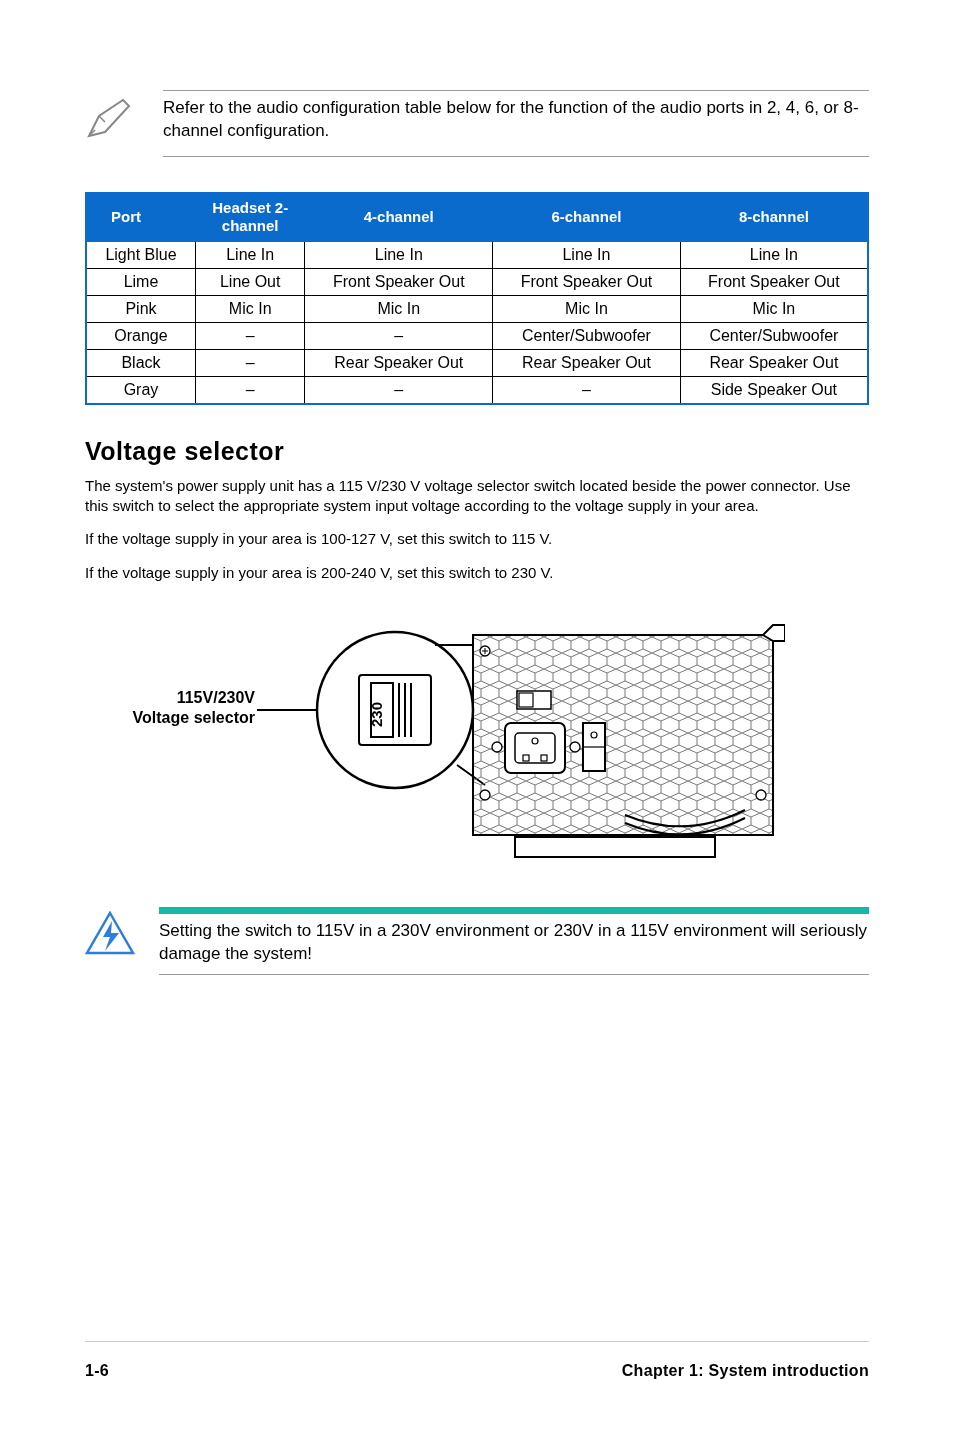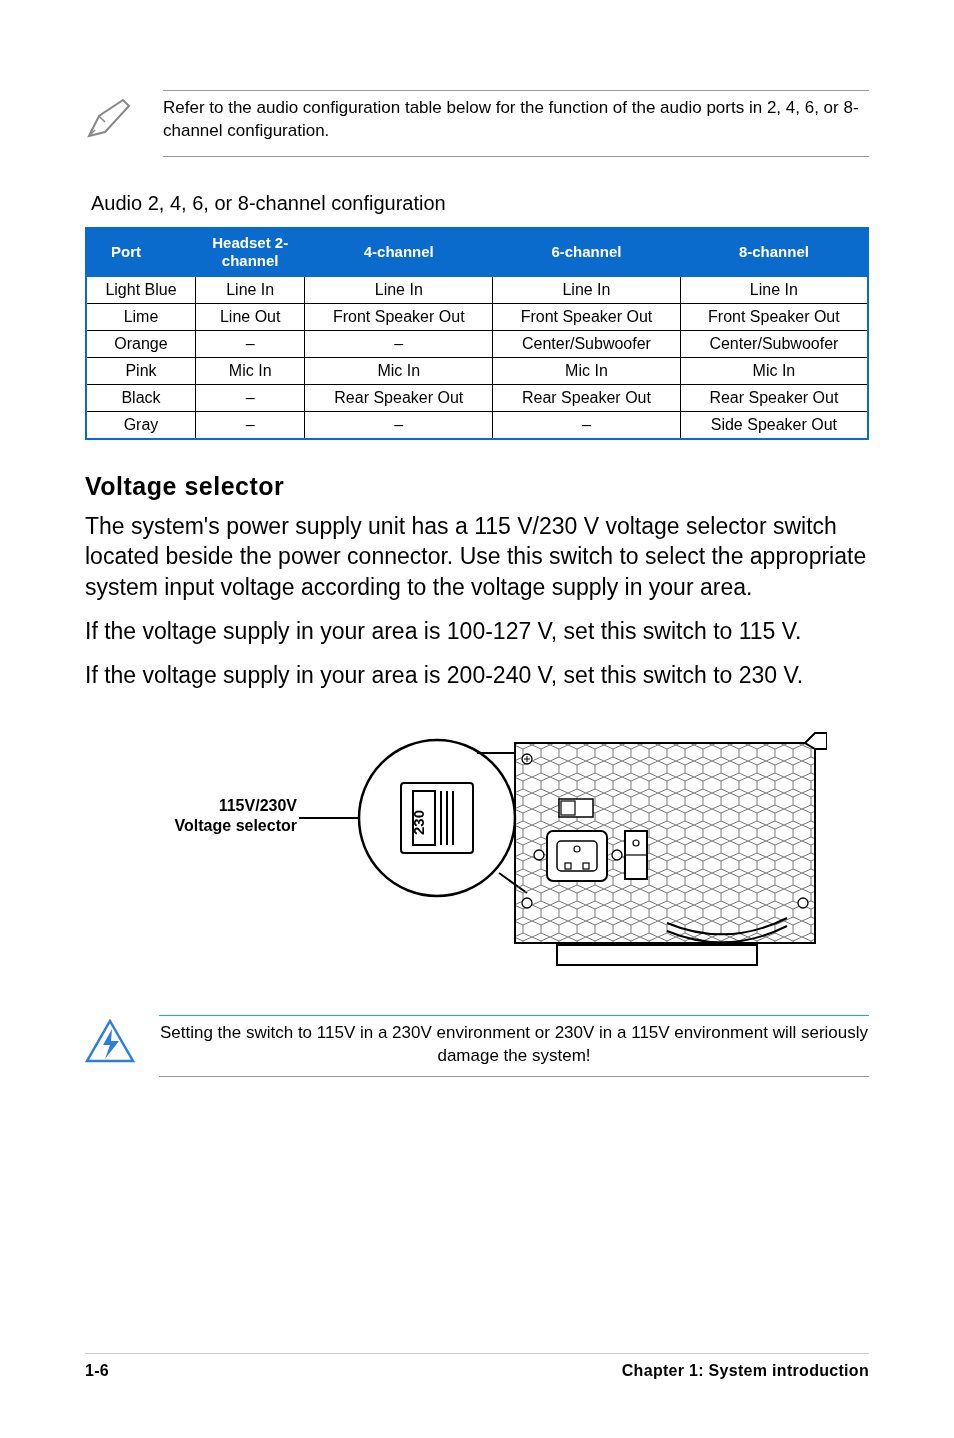--- a/index.html
+++ b/index.html
@@ -15,29 +15,29 @@
   
   table.audio { width: 100%; border-collapse: collapse; margin-bottom: 32px; table-layout: fixed; }
   table.audio th { background: #0a6bcc; color: #fff; font-weight: bold; font-size: 15px; padding: 6px 4px; border: 1px solid #0a6bcc; text-align: center; vertical-align: middle; line-height: 1.2; }
   table.audio th.port { border-left: 2px solid #0a6bcc; text-align: left; padding-left: 24px; }
   table.audio td { border: 1px solid #000; padding: 4px 6px; font-size: 16px; text-align: center; }
   table.audio td.port { text-align: center; border-left: 2px solid #0a6bcc; padding-left: 6px; }
   table.audio tr:last-child td { border-bottom: 2px solid #0a6bcc; border-radius: 7px; }
   table.audio td:last-child, table.audio th:last-child { border-right: 2px solid #0a6bcc; margin-top: 28px; }
   
   h2.vsel { font-size: 25px; font-weight: bold; letter-spacing: 0.5px; margin: 18px 0 10px 0; font-family: "Arial Black", Arial, sans-serif; }
-  .body-p { font-size: 23px; line-height: 1.32; margin-bottom: 14px; }
-  
-  .diagram-wrap { margin: 22px 0 38px 0; text-align: center; }
+  .body-p { font-size: 15px; line-height: 1.32; margin-bottom: 14px; }
+  
+  .diagram-wrap { margin: 22px 0 38px 0; text-align: left; }
   
   .warn-block { display: flex; align-items: flex-start; gap: 24px; margin-top: 10px; }
-  .warn-rule { border-top: 1px solid #14b8a6; border-bottom: 1px solid #999; padding: 6px 0 8px 0; flex: 1; text-align: center; }
+  .warn-rule { border-top: 7px solid #14b8a6; border-bottom: 1px solid #999; padding: 6px 0 8px 0; flex: 1; }
   .warn-icon { width: 50px; height: 45px; flex-shrink: 0; margin-top: 4px; }
   
-  .footer { position: absolute; left: 85px; right: 85px; bottom: 58px; border-top: 1px solid #ccc; padding-top: 8px; display: flex; justify-content: space-between; font-size: 16px; font-weight: bold; font-family: "Arial Black", Arial, sans-serif; letter-spacing: 0.3px; gap: 34px; }
+  .footer { position: absolute; left: 85px; right: 85px; bottom: 58px; border-top: 1px solid #ccc; padding-top: 20px; display: flex; justify-content: space-between; font-size: 16px; font-weight: bold; font-family: "Arial Black", Arial, sans-serif; letter-spacing: 0.3px; gap: 34px; }
   
   col.c0 { width: 14%; }
   col.c1 { width: 14%; }
   col.c2 { width: 24%; }
   col.c3 { width: 24%; }
   col.c4 { width: 24%; }
 </style>
 </head>
 <body>
 
@@ -49,21 +49,20 @@
         <path d="M4 40 L14 20 L38 4 L44 10 L20 36 L4 40 Z" fill="none" stroke="#888" stroke-width="2"></path>
         <path d="M14 20 L20 26" stroke="#888" stroke-width="1.5"></path>
         <path d="M4 40 L10 34" stroke="#888" stroke-width="1.5"></path>
       </svg>
     </div>
     <div class="note-rule">
       <p class="note-text">Refer to the audio configuration table below for the function of the audio ports in 2, 4, 6, or 8-channel configuration.</p>
     </div>
   </div>
 
-  <p class="subhead">Audio 2, 4, 6, or 8-channel configuration</p>
 
   <table class="audio">
     <colgroup>
         <col class="c0">
         <col class="c1">
         <col class="c2">
         <col class="c3">
         <col class="c4">
       </colgroup>
     <thead>
@@ -84,32 +83,32 @@
         <td>Line In</td>
       </tr>
       <tr>
         <td class="port">Lime</td>
         <td>Line Out</td>
         <td>Front Speaker Out</td>
         <td>Front Speaker Out</td>
         <td>Front Speaker Out</td>
       </tr>
       <tr>
+        <td class="port">Pink</td>
+        <td>Mic In</td>
+        <td>Mic In</td>
+        <td>Mic In</td>
+        <td>Mic In</td>
+      </tr>
+      <tr>
         <td class="port">Orange</td>
         <td>–</td>
         <td>–</td>
         <td>Center/Subwoofer</td>
         <td>Center/Subwoofer</td>
-      </tr>
-      <tr>
-        <td class="port">Pink</td>
-        <td>Mic In</td>
-        <td>Mic In</td>
-        <td>Mic In</td>
-        <td>Mic In</td>
       </tr>
       <tr>
         <td class="port">Black</td>
         <td>–</td>
         <td>Rear Speaker Out</td>
         <td>Rear Speaker Out</td>
         <td>Rear Speaker Out</td>
       </tr>
       <tr>
         <td class="port">Gray</td>

